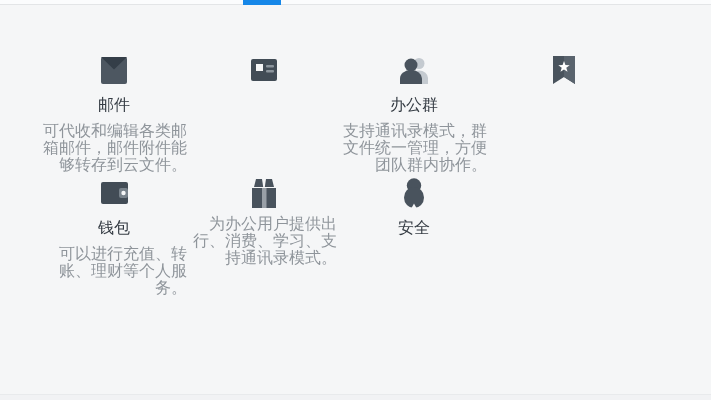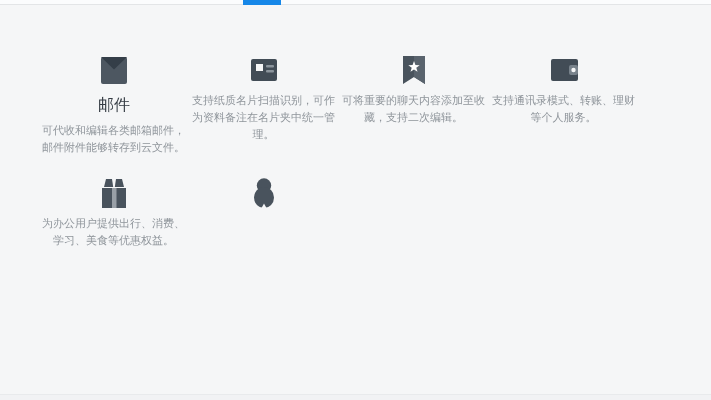--- a/index.html
+++ b/index.html
@@ -6,21 +6,21 @@
   .screen{
     position:relative;width:711px;height:400px;overflow:hidden;
     background:#f5f6f7;font-family:"Liberation Sans",sans-serif;
   }
   .topbar{position:absolute;top:0;left:0;width:711px;height:4px;background:#fbfcfd;border-bottom:1px solid #e3e5e7}
   .tab-indicator{position:absolute;top:0;left:243px;width:38px;height:5px;background:#1687e8}
   .features{position:absolute;left:39px;top:55px;display:grid;grid-template-columns:repeat(4,150px);grid-auto-rows:123px}
   .feature{width:150px}
   .icon-wrap{height:30px;display:flex;align-items:center;justify-content:center}
   .title{margin:10px 0 0;font-size:16px;font-weight:400;color:#343b43;text-align:center;line-height:20px}
-  .desc{margin:7px 2px 0 1px;font-size:11px;line-height:17px;color:#8f959b;text-align:center}
+  .desc{margin:7px 2px 0 1px;font-size:16px;line-height:17px;color:#8f959b;text-align:right}
   .bottom-strip{position:absolute;left:0;top:394px;width:711px;height:6px;background:#f1f2f4;border-top:1px solid #e8eaec}
 </style>
 </head>
 <body>
 
 <div class="screen">
 
   <div class="topbar">
     <div class="tab-indicator"></div>
   </div>
@@ -40,65 +40,77 @@
 
     <div class="feature">
       <div class="icon-wrap">
         <svg width="26" height="22" viewBox="0 0 26 22">
           <rect x="0" y="0" width="26" height="22" rx="2" fill="#424c56"></rect>
           <rect x="5" y="5" width="7" height="7" fill="#f5f6f7"></rect>
           <rect x="15" y="6" width="8" height="2.4" rx="1" fill="#8b949c"></rect>
           <rect x="15" y="11" width="8" height="2.4" rx="1" fill="#8b949c"></rect>
         </svg>
       </div>
-      <p class="desc">支持纸质名片扫描识别，可作为资料备注在名片夹中统一管理。</p>
     </div>
 
+    <div class="feature">
+      <div class="icon-wrap">
+        <svg width="32" height="28" viewBox="0 0 32 28">
+          <circle cx="21" cy="7.5" r="5.5" fill="#c4cad0"></circle>
+          <path d="M12 28 v-6 a9 7.5 0 0 1 18 0 v6 z" fill="#c4cad0"></path>
+          <circle cx="13" cy="9" r="6.5" fill="#49535d"></circle>
+          <path d="M2 28 v-5.5 a11 8.5 0 0 1 22 0 V28 z" fill="#49535d"></path>
+        </svg>
+      </div>
+      <h3 class="title">办公群</h3>
+      <p class="desc">支持通讯录模式，群文件统一管理，方便团队群内协作。</p>
+    </div>
 
 
     <div class="feature">
       <div class="icon-wrap">
         <svg width="22" height="28" viewBox="0 0 22 28">
           <path d="M0 0 H22 V28 L11 21 L0 28 Z" fill="#49535d"></path>
           <path d="M11 0 H22 V28 L11 21 Z" fill="#59636d"></path>
           <polygon points="11,5 12.41,9.06 16.71,9.15 13.28,11.74 14.53,15.85 11,13.4 7.47,15.85 8.72,11.74 5.29,9.15 9.59,9.06" fill="#ffffff"></polygon>
         </svg>
       </div>
-      <p class="desc">可将重要的聊天内容添加至收藏，支持二次编辑。</p>
     </div>
 
     <div class="feature">
       <div class="icon-wrap">
         <svg width="27" height="22" viewBox="0 0 27 22">
           <rect x="0" y="0" width="27" height="22" rx="2" fill="#424c56"></rect>
           <rect x="18" y="6" width="9" height="10" rx="2" fill="#78828b"></rect>
           <circle cx="22.5" cy="11" r="2.2" fill="#f5f6f7"></circle>
         </svg>
       </div>
-      <p class="desc">支持通讯录模式、转账、理财等个人服务。</p>
+      <h3 class="title">钱包</h3>
+      <p class="desc">可以进行充值、转账、理财等个人服务。</p>
     </div>
 
     <div class="feature">
       <div class="icon-wrap">
         <svg width="28" height="29" viewBox="0 0 28 29">
           <polygon points="6,0 12,0 13.2,8 4,8" fill="#49535d"></polygon>
           <polygon points="16,0 22,0 24,8 14.8,8" fill="#49535d"></polygon>
           <rect x="2" y="9" width="24" height="20" fill="#49535d"></rect>
           <rect x="12" y="9" width="4.5" height="20" fill="#99a0a7"></rect>
         </svg>
       </div>
-      <p class="desc">为办公用户提供出行、消费、学习、美食等优惠权益。</p>
+      <p class="desc">为办公用户提供出行、消费、学习、支持通讯录模式。</p>
     </div>
 
     <div class="feature">
       <div class="icon-wrap">
         <svg width="28" height="30" viewBox="0 0 28 30">
           <circle cx="14" cy="7.5" r="7.2" fill="#49535d"></circle>
           <ellipse cx="14" cy="19.5" rx="10" ry="10.5" fill="#49535d"></ellipse>
           <polygon points="11.5,30 16.5,30 14,25.5" fill="#f5f6f7"></polygon>
         </svg>
       </div>
+      <h3 class="title">安全</h3>
     </div>
 
   </div>
 
   <div class="bottom-strip"></div>
 </div>
 
 </body></html>

